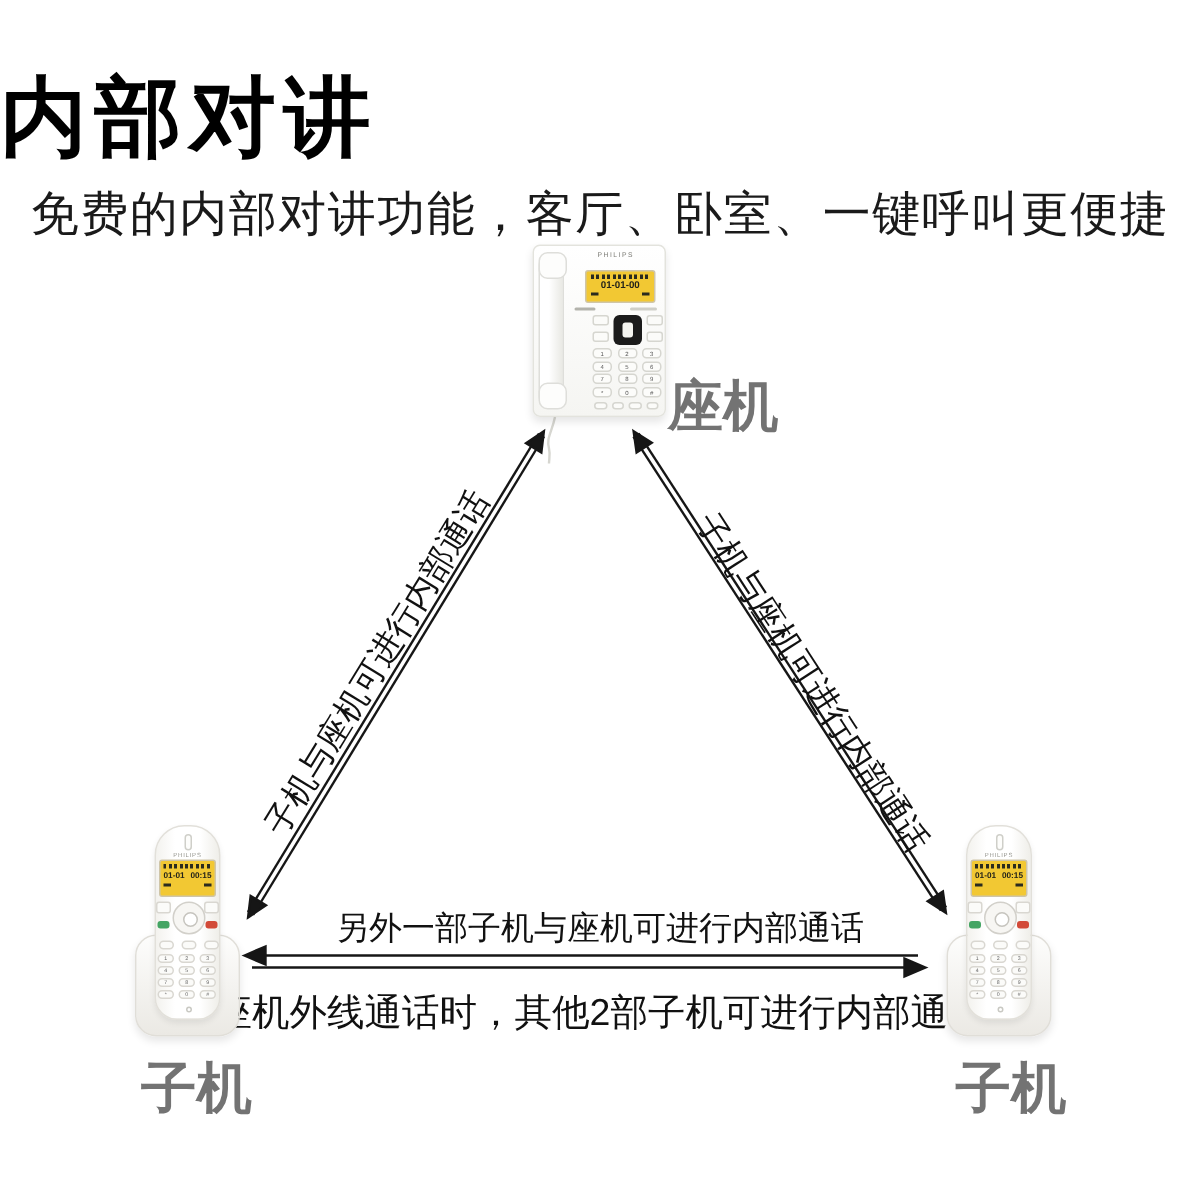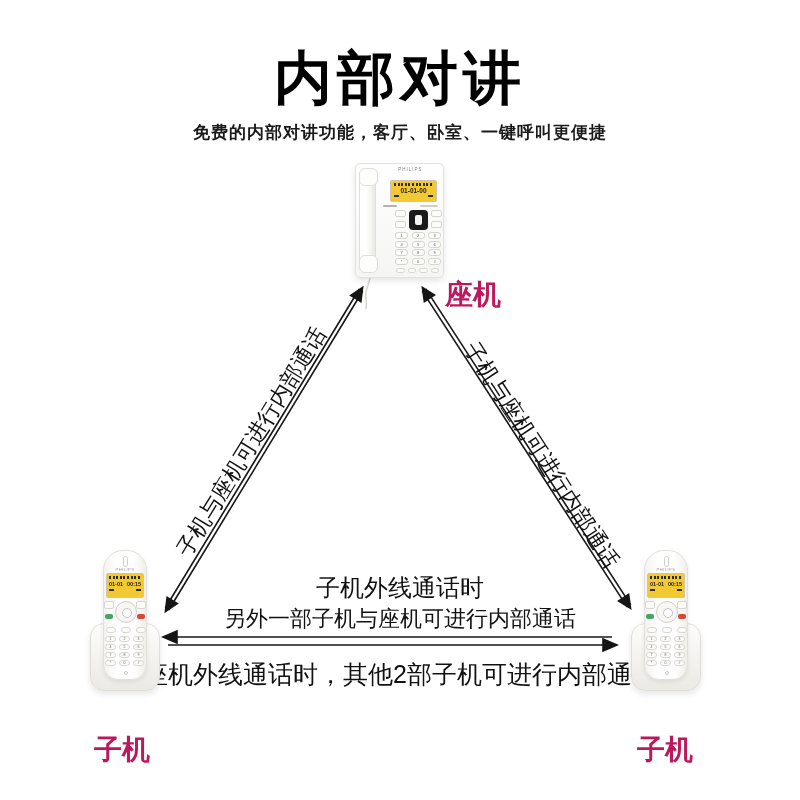--- a/index.html
+++ b/index.html
@@ -1,41 +1,41 @@
 <!DOCTYPE html>
 <html><head>
 <meta charset="utf-8">
 <style>
   html,body{margin:0;padding:0;background:#fff;}
   .canvas{position:relative;width:800px;height:800px;background:#ffffff;overflow:hidden;
           font-family:"Liberation Sans","DejaVu Sans",sans-serif;color:#111;}
 
   
-  .title{position:absolute;top:40px;left:0;right:0;text-align:center;
+  .title{position:absolute;top:40px;left:0;right:0;
          font-size:58px;font-weight:900;letter-spacing:5px;color:#000;}
   .subtitle{position:absolute;top:121px;left:0;right:0;text-align:center;
-            font-size:17px;font-weight:700;color:#1a1a1a;letter-spacing:1px;}
+            font-size:32px;font-weight:400;color:#1a1a1a;letter-spacing:1px;}
 
   
   svg.arrows{position:absolute;left:0;top:0;width:800px;height:800px;}
 
   
   .diag-label{position:absolute;width:290px;height:26px;text-align:center;
               font-size:22px;color:#111;white-space:nowrap;}
   .diag-left{left:105px;top:428px;transform:rotate(-58.5deg);}
   .diag-right{left:398px;top:441px;transform:rotate(57deg);}
 
   
   .ctext{position:absolute;left:0;right:0;text-align:center;color:#111;}
   .ctext.l1{top:572px;font-size:24px;}
   .ctext.l2{top:604px;font-size:22px;}
   .ctext.l3{top:658px;font-size:25px;}
 
   
-  .dev-label{position:absolute;font-size:28px;font-weight:700;color:#be185d;white-space:nowrap;margin-top:30px;}
+  .dev-label{position:absolute;font-size:37px;font-weight:700;color:#737373;white-space:nowrap;}
 
   
   .base-phone{position:absolute;left:355px;top:163px;width:89px;height:115px;
               background:linear-gradient(180deg,#ffffff,#f5f5f2);
               border:1px solid #e3e3dd;border-radius:5px;
               box-shadow:0 3px 6px rgba(0,0,0,.10);box-sizing:border-box;}
   .bp-handset{position:absolute;left:3px;top:5px;width:17px;height:103px;
               background:linear-gradient(90deg,#ffffff 40%,#e9e9e4);
               border:1px solid #dededa;border-radius:8px;box-sizing:border-box;}
   .bp-handset:before,.bp-handset:after{content:"";position:absolute;left:-1px;width:17px;height:16px;
@@ -125,21 +125,20 @@
       <line x1="168" y1="645" x2="604" y2="645"></line>
       <polygon points="163,637 177,631 177,643"></polygon>
       <polygon points="617,645 603,639 603,651"></polygon>
     </g>
     <path d="M370 278 C368 288 364 292 366 299 C367 303 366 306 366 309" stroke="#d6d6d0" stroke-width="1.6" fill="none"></path>
   </svg>
 
   <div class="diag-label diag-left">子机与座机可进行内部通话</div>
   <div class="diag-label diag-right">子机与座机可进行内部通话</div>
 
-  <div class="ctext l1">子机外线通话时</div>
   <div class="ctext l2">另外一部子机与座机可进行内部通话</div>
   <div class="ctext l3">座机外线通话时，其他2部子机可进行内部通话</div>
 
   <div class="base-phone">
     <div class="bp-handset"></div>
     <div class="bp-brand">PHILIPS</div>
     <div class="bp-screen">
       <div class="screen-ticks"></div>
       <div class="bp-screen-text">01-01-00</div>
       <div class="screen-bottom">

